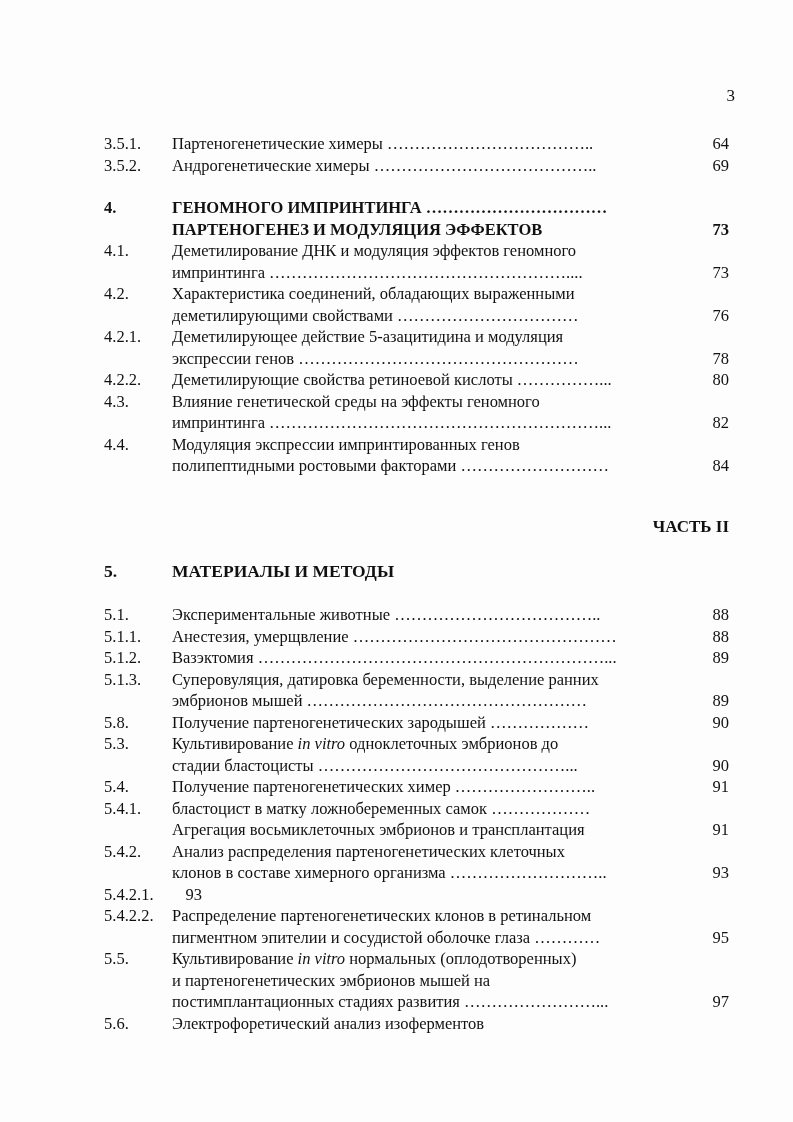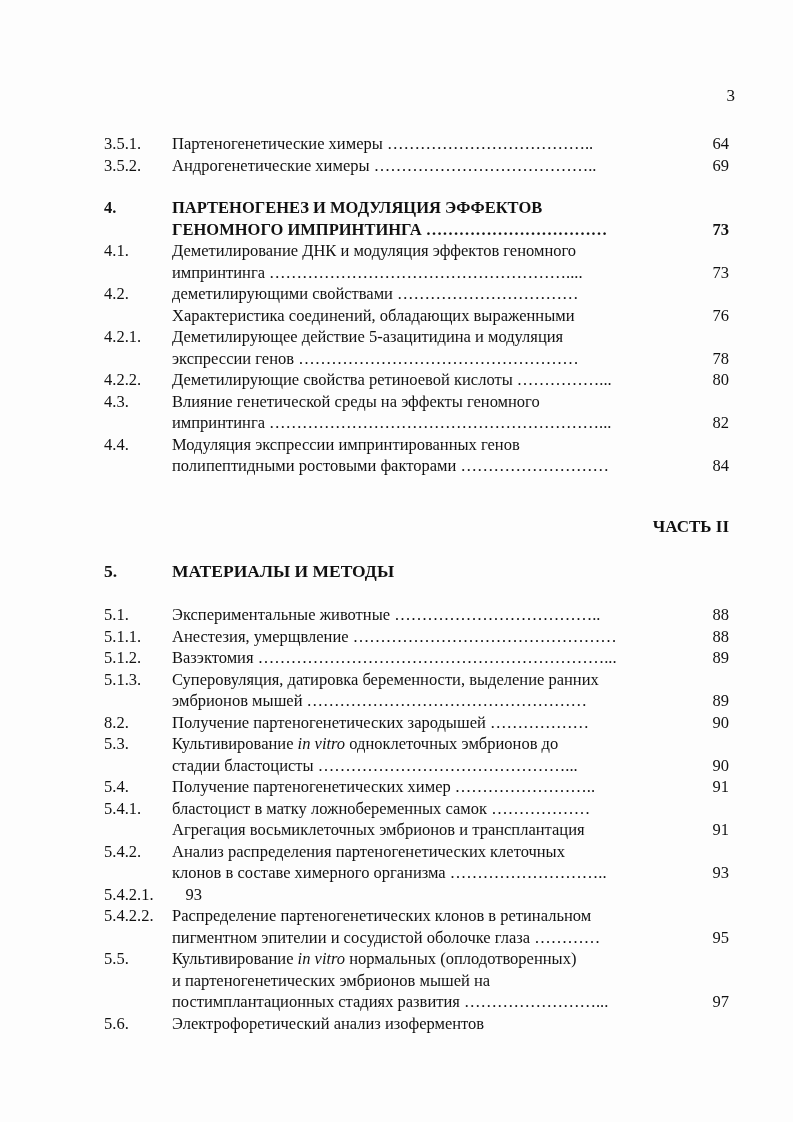--- a/index.html
+++ b/index.html
@@ -37,38 +37,38 @@
         <div class="num">3.5.2.</div>
         <div class="title">
           <span class="line">Андрогенетические химеры …………………………………..</span>
         </div>
         <div class="page-ref">69</div>
       </div>
       <div class="gap-s"></div>
       <div class="entry bold">
         <div class="num">4.</div>
         <div class="title">
+          <span class="line">ГЕНОМНОГО ИМПРИНТИНГА ……………………………</span>
           <span class="line">ПАРТЕНОГЕНЕЗ И МОДУЛЯЦИЯ ЭФФЕКТОВ</span>
-          <span class="line">ГЕНОМНОГО ИМПРИНТИНГА ……………………………</span>
         </div>
         <div class="page-ref">73</div>
       </div>
       <div class="entry">
         <div class="num">4.1.</div>
         <div class="title">
           <span class="line">Деметилирование ДНК и модуляция эффектов геномного</span>
           <span class="line">импринтинга ………………………………………………....</span>
         </div>
         <div class="page-ref">73</div>
       </div>
       <div class="entry">
         <div class="num">4.2.</div>
         <div class="title">
+          <span class="line">Характеристика соединений, обладающих выраженными</span>
           <span class="line">деметилирующими свойствами ……………………………</span>
-          <span class="line">Характеристика соединений, обладающих выраженными</span>
         </div>
         <div class="page-ref">76</div>
       </div>
       <div class="entry">
         <div class="num">4.2.1.</div>
         <div class="title">
           <span class="line">Деметилирующее действие 5-азацитидина и модуляция</span>
           <span class="line">экспрессии генов ……………………………………………</span>
         </div>
         <div class="page-ref">78</div>
@@ -129,21 +129,21 @@
       </div>
       <div class="entry">
         <div class="num">5.1.3.</div>
         <div class="title">
           <span class="line">Суперовуляция, датировка беременности, выделение ранних</span>
           <span class="line">эмбрионов мышей ……………………………………………</span>
         </div>
         <div class="page-ref">89</div>
       </div>
       <div class="entry">
-        <div class="num">8.2.</div>
+        <div class="num">5.8.</div>
         <div class="title">
           <span class="line">Получение партеногенетических зародышей ………………</span>
         </div>
         <div class="page-ref">90</div>
       </div>
       <div class="entry">
         <div class="num">5.3.</div>
         <div class="title">
           <span class="line">Культивирование <i>in vitro</i> одноклеточных эмбрионов до</span>
           <span class="line">стадии бластоцисты ………………………………………...</span>

